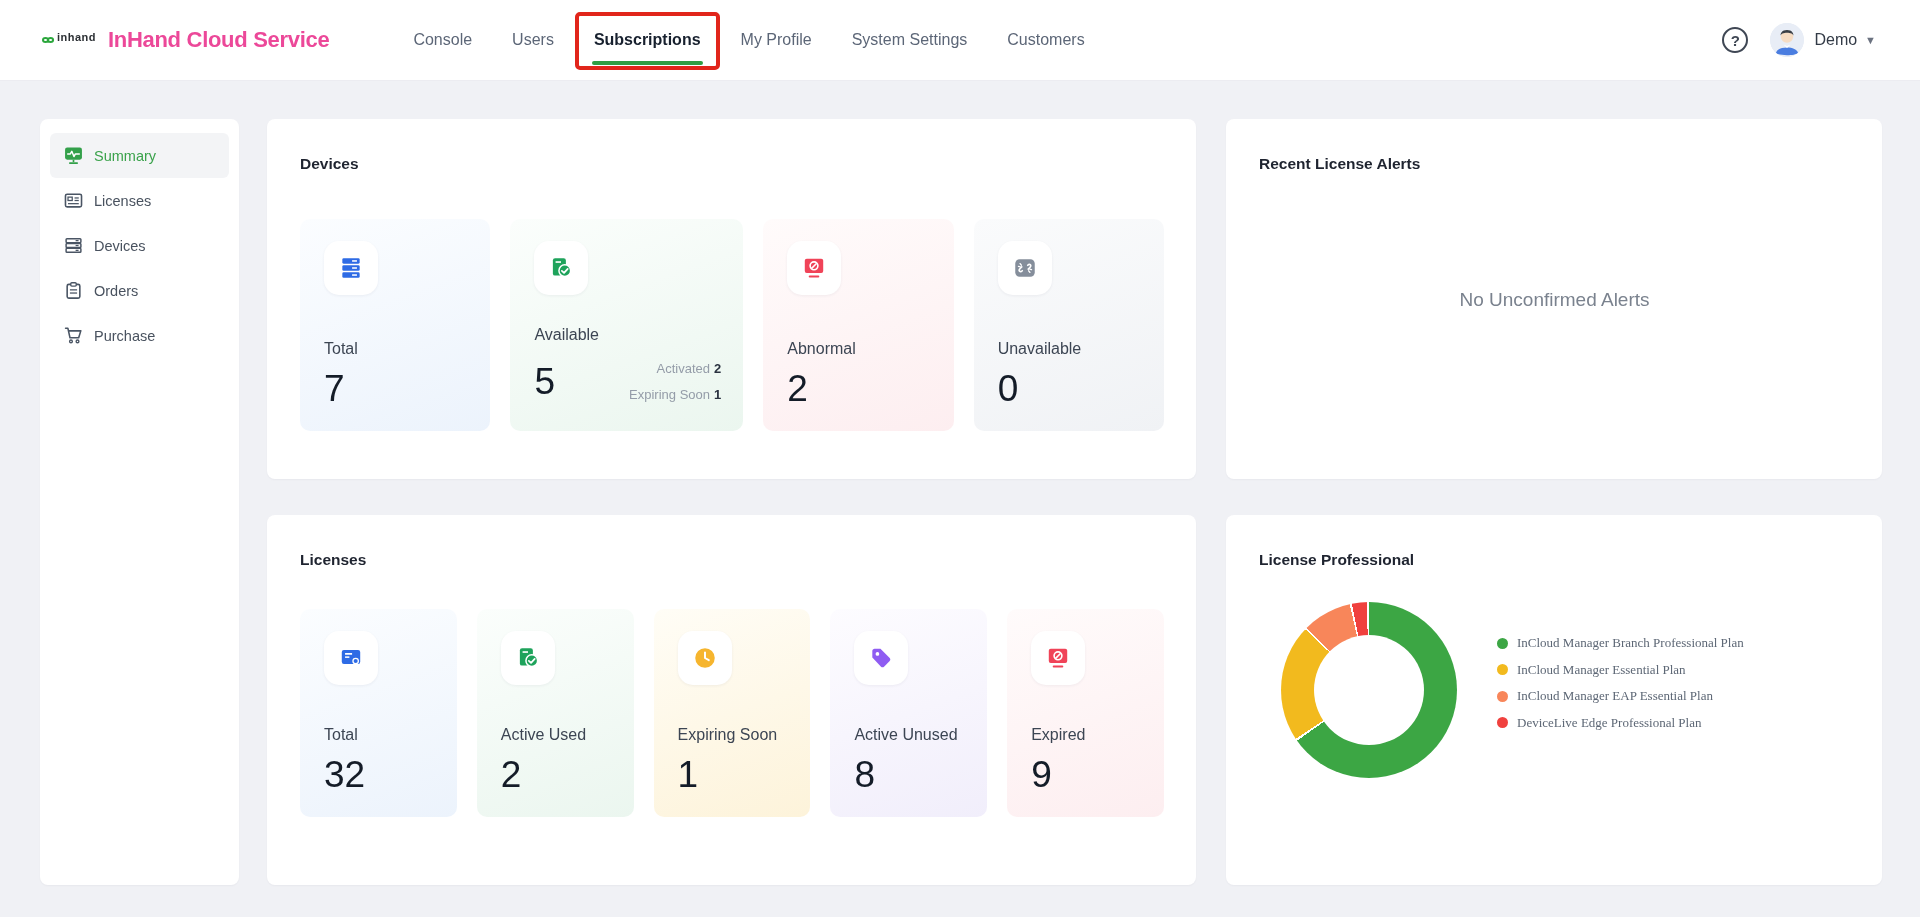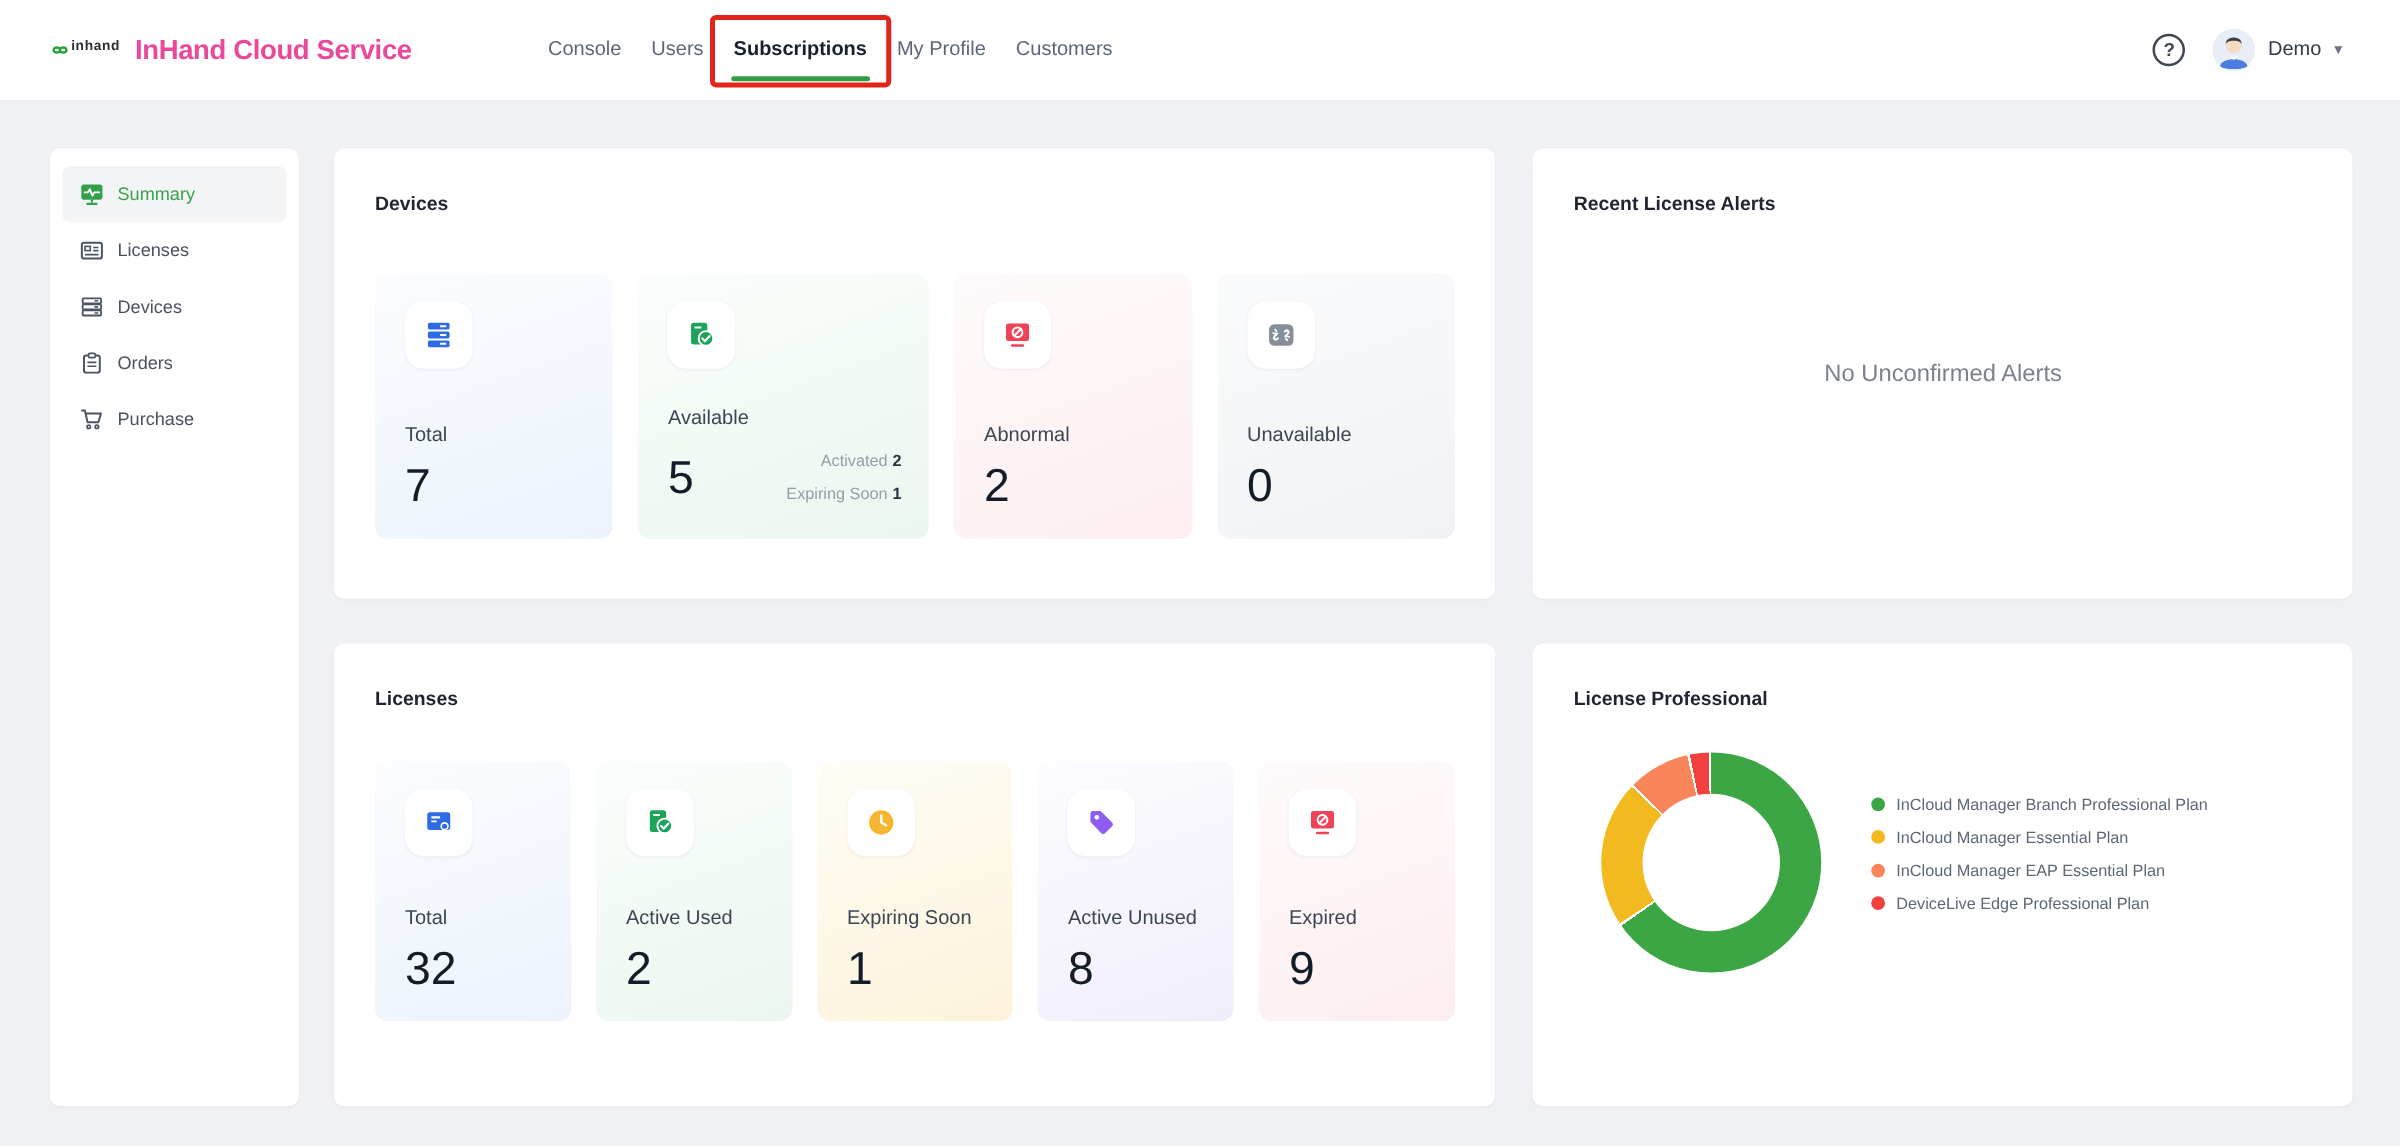--- a/index.html
+++ b/index.html
@@ -5,21 +5,21 @@
   * { margin:0; padding:0; box-sizing:border-box; }
   html,body { width:1920px; height:917px; font-family:"Liberation Sans", sans-serif; background:#f0f1f5; overflow:hidden; }
 
   
   .header { height:81px; background:#fff; display:flex; align-items:center; padding:0 44px 0 40px; border-bottom:1px solid #ececf1; position:relative; }
   .brand { display:flex; align-items:center; gap:12px; }
   .logo-mark { display:flex; align-items:center; width:56px; }
   .logo-sub { font-size:11px; font-weight:700; color:#2b2f33; letter-spacing:0.5px; margin-top:-7px; }
   .brand-title { font-size:22px; font-weight:800; color:#ec4899; letter-spacing:-0.3px; }
 
-  .nav { display:flex; align-items:stretch; height:100%; margin-left:109px; gap:24px; }
+  .nav { display:flex; align-items:stretch; height:100%; margin-left:84px; gap:40px; }
   .nav-item { display:flex; align-items:center; position:relative; font-size:16px; color:#5c6677; cursor:pointer; }
   .nav-item.active { color:#17202e; font-weight:700; }
   .nav-item.active .underline { position:absolute; left:-2px; right:-2px; bottom:15px; height:4px; border-radius:2px; background:#2F9E44; }
   .annotation-box { position:absolute; top:12px; bottom:10px; left:-19px; right:-19px; border:4px solid #E1251B; border-radius:5px; pointer-events:none; }
 
   .header-right { margin-left:auto; display:flex; align-items:center; gap:22px; }
   .help-circle { width:26px; height:26px; border:2px solid #3f4754; border-radius:50%; display:flex; align-items:center; justify-content:center; font-size:15px; font-weight:700; color:#3f4754; cursor:pointer; }
   .user-chip { display:flex; align-items:center; gap:10px; cursor:pointer; }
   .avatar { width:34px; height:34px; border-radius:50%; background:#e6ecf5; overflow:hidden; position:relative; }
   .user-name { font-size:16px; color:#333b47; }
@@ -56,21 +56,21 @@
   .substat { font-size:13px; color:#949ca8; line-height:1.95; white-space:nowrap; }
   .substat b { color:#2a3240; font-weight:700; margin-left:4px; }
 
   
   .empty-text { margin-top:116px; text-align:center; font-size:19px; color:#7a828e; }
 
   
   .dist-row { display:flex; align-items:flex-start; margin-top:33px; }
   .donut { width:176px; height:176px; border-radius:50%; margin-left:22px; position:relative; }
   .donut-hole { position:absolute; left:33px; top:33px; width:110px; height:110px; background:#fff; border-radius:50%; }
-  .legend { margin-left:40px; margin-top:28px; }
+  .legend { margin-left:40px; margin-top:28px;font-family:Liberation Serif, serif; }
   .legend-item { display:flex; align-items:center; gap:9px; height:26.5px; }
   .legend-dot { width:11px; height:11px; border-radius:50%; flex-shrink:0; }
   .legend-label { font-size:13px; color:#5d6775; white-space:nowrap; }
 </style>
 </head>
 <body>
 
 <div class="header">
   <div class="brand">
     <div class="logo-mark">
@@ -84,20 +84,21 @@
 
   <div class="nav">
     <div class="nav-item">Console</div>
     <div class="nav-item">Users</div>
     <div class="nav-item active">
       <span>Subscriptions</span>
       <span class="underline"></span>
       <span class="annotation-box"></span>
     </div>
     <div class="nav-item">My Profile</div>
+    <div class="nav-item">System Settings</div>
     <div class="nav-item">Customers</div>
   </div>
 
   <div class="header-right">
     <div class="help-circle">?</div>
     <div class="user-chip">
       <div class="avatar">
         <svg width="34" height="34" viewBox="0 0 34 34">
           <circle cx="17" cy="17" r="17" fill="#e8edf6"></circle>
           <circle cx="17" cy="13.5" r="6.2" fill="#f6dcc3"></circle>

